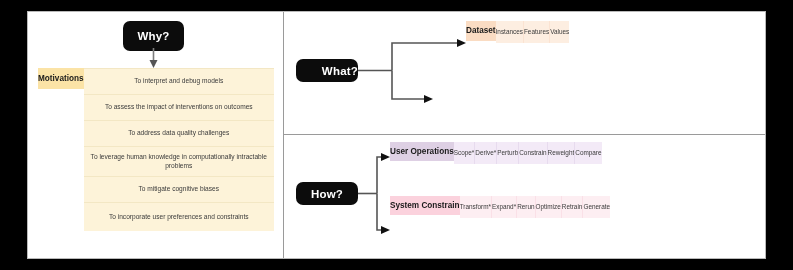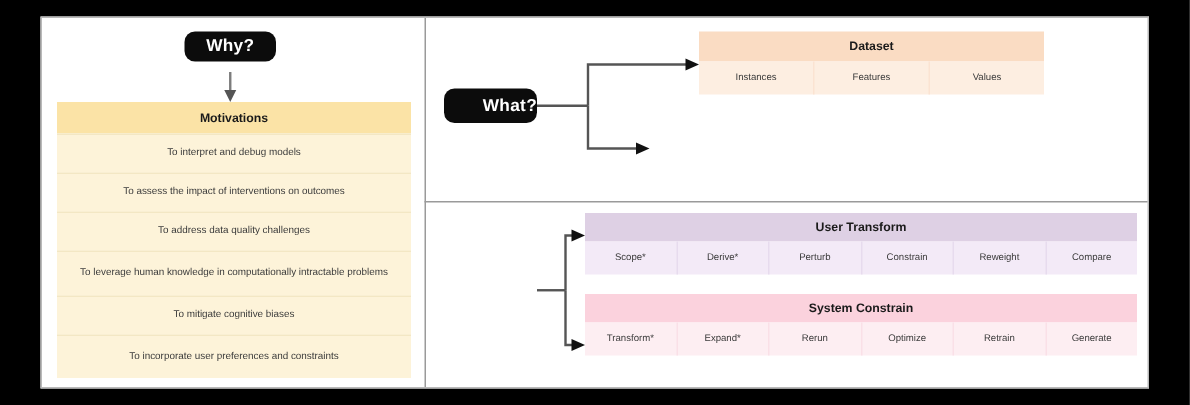--- a/index.html
+++ b/index.html
@@ -47,21 +47,21 @@
     justify-content: center;
     font-size: 11.5px;
     font-weight: bold;
     letter-spacing: .2px;
   }
 
   
   .tbl {
     position: absolute;
     display: flex;
-    flex-direction: column;
+    flex-direction: row;
   }
   .tbl-head {
     font-size: 8.2px;
     font-weight: bold;
     color: #1a1a1a;
     text-align: center;
     display: flex;
     align-items: center;
     justify-content: center;
     line-height: 1.1;
@@ -125,21 +125,21 @@
 </style>
 </head>
 <body>
 
 <div id="canvas">
   <div class="frame">
 
     <div class="v-divider"></div>
     <div class="h-divider"></div>
 
-    <div class="pill" style="left:95px; top:9px; width:61px; height:20px;">
+    <div class="pill" style="left:95px; top:9px; width:61px; height:30px;">
       <span>Why?</span>
     </div>
 
     <svg class="connector" style="left:0px; top:0px; width:256px; height:60px;">
       <line x1="125.5" y1="36" x2="125.5" y2="50" stroke="#7c7c7c" stroke-width="1.6"></line>
       <polygon points="125.5,56 121.5,48 129.5,48" fill="#555555"></polygon>
     </svg>
 
     <div class="tbl" id="motivations">
       <div class="tbl-head">Motivations</div>
@@ -168,31 +168,34 @@
     <div class="tbl" id="dataset">
       <div class="tbl-head">Dataset</div>
       <div class="tbl-cols">
         <div class="tbl-cell">Instances</div>
         <div class="tbl-cell">Features</div>
         <div class="tbl-cell">Values</div>
       </div>
     </div>
 
 
+    <div class="pill" style="left:268px; top:170px; width:62px; height:23px;">
+      <span>How?</span>
+    </div>
 
     <svg class="connector" style="left:258px; top:130px; width:120px; height:110px;">
       <path d="M 72 51.5 L 91 51.5" stroke="#555555" stroke-width="1.6" fill="none"></path>
       <path d="M 91 51.5 L 91 15 L 97 15" stroke="#555555" stroke-width="1.6" fill="none"></path>
       <path d="M 91 51.5 L 91 88 L 97 88" stroke="#555555" stroke-width="1.6" fill="none"></path>
       <polygon points="104,15 95,11 95,19" fill="#111111"></polygon>
       <polygon points="104,88 95,84 95,92" fill="#111111"></polygon>
     </svg>
 
     <div class="tbl" id="userops">
-      <div class="tbl-head">User Transform</div>
+      <div class="tbl-head">User Operations</div>
       <div class="tbl-cols">
         <div class="tbl-cell">Scope*</div>
         <div class="tbl-cell">Derive*</div>
         <div class="tbl-cell">Perturb</div>
         <div class="tbl-cell">Constrain</div>
         <div class="tbl-cell">Reweight</div>
         <div class="tbl-cell">Compare</div>
       </div>
     </div>
 

